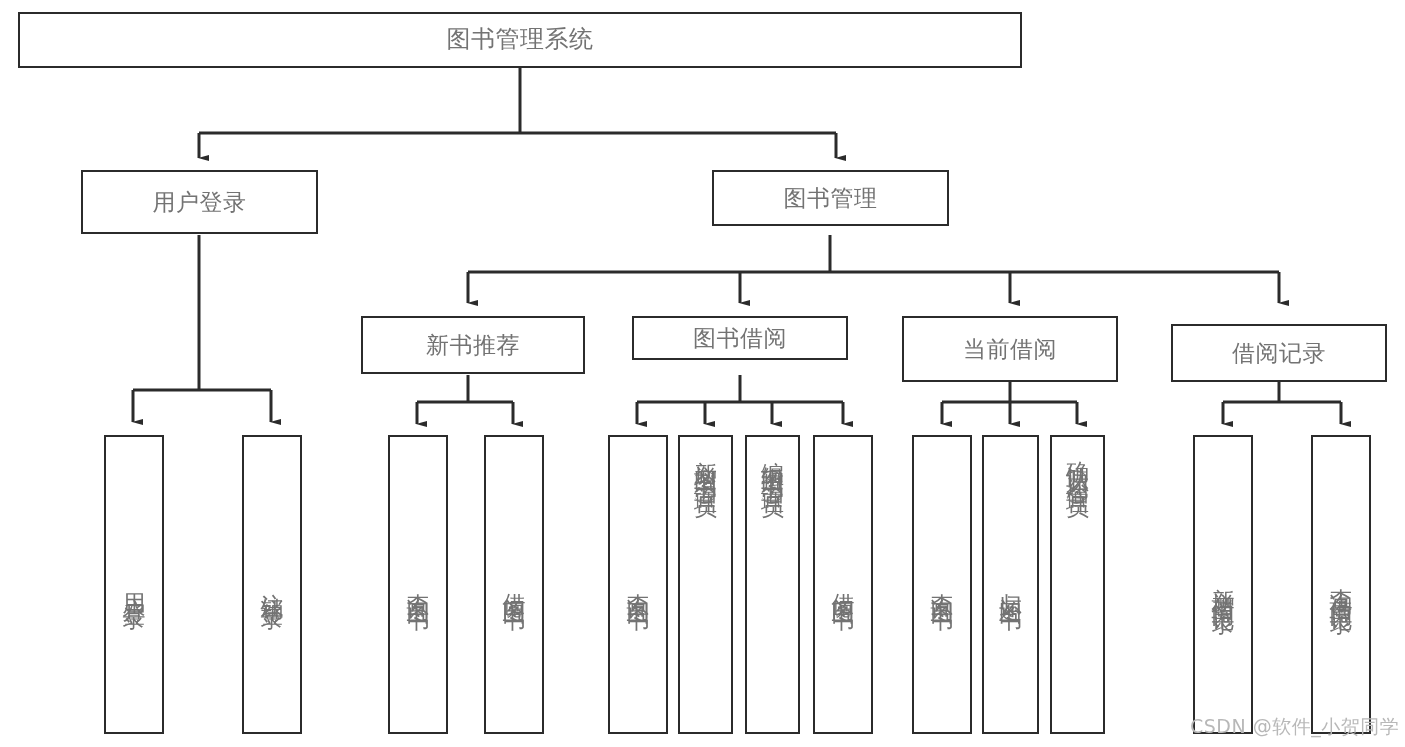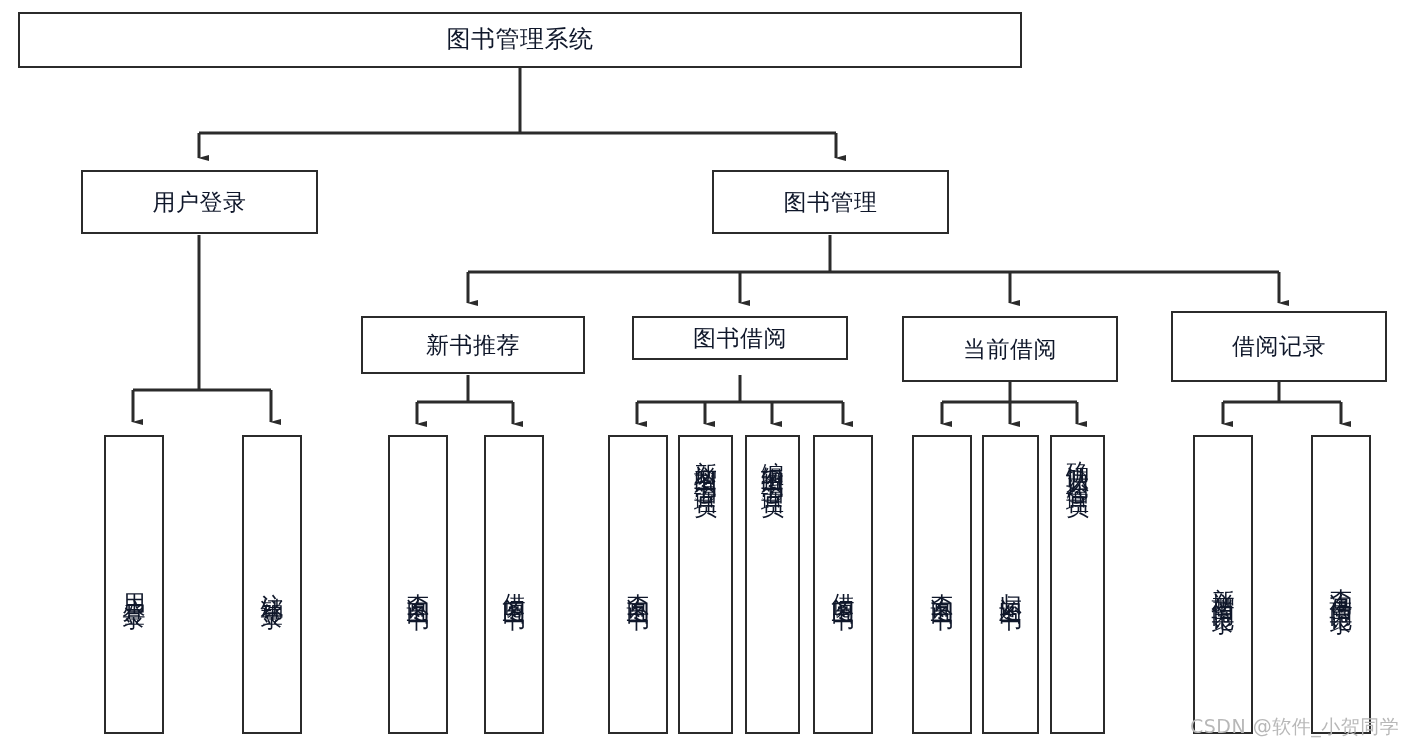--- a/index.html
+++ b/index.html
@@ -26,21 +26,21 @@
     pointer-events: none;
   }
   .node {
     position: absolute;
     box-sizing: border-box;
     border: 2px solid #2b2b2b;
     background: #ffffff;
     display: flex;
     align-items: center;
     justify-content: center;
-    color: #0f172a;
+    color: #737373;
   }
   .node .label {
     display: block;
     text-align: center;
     line-height: 1.15;
     white-space: nowrap;
   }
   
   .node.horiz .label {
     font-size: 23px;
@@ -130,37 +130,37 @@
   </svg>
 
   <div class="node horiz root" style="left:18px; top:12px; width:1004px; height:56px;">
     <span class="label">图书管理系统</span>
   </div>
 
   <div class="node horiz" style="left:81px; top:170px; width:237px; height:64px;">
     <span class="label">用户登录</span>
   </div>
 
-  <div class="node horiz" style="left:712px; top:170px; width:237px; height:64px;">
+  <div class="node horiz" style="left:712px; top:170px; width:237px; height:56px;">
     <span class="label">图书管理</span>
   </div>
 
   <div class="node horiz" style="left:361px; top:316px; width:224px; height:58px;">
     <span class="label">新书推荐</span>
   </div>
 
   <div class="node horiz" style="left:632px; top:316px; width:216px; height:44px;">
     <span class="label">图书借阅</span>
   </div>
 
   <div class="node horiz" style="left:902px; top:316px; width:216px; height:66px;">
     <span class="label">当前借阅</span>
   </div>
 
-  <div class="node horiz" style="left:1171px; top:311px; width:216px; height:71px;">
+  <div class="node horiz" style="left:1171px; top:324px; width:216px; height:58px;">
     <span class="label">借阅记录</span>
   </div>
 
   <div class="node vert centered" style="left:104px; top:435px; width:60px; height:299px;">
     <span class="label">用户登录</span>
   </div>
 
   <div class="node vert centered" style="left:242px; top:435px; width:60px; height:299px;">
     <span class="label">注销登录</span>
   </div>

